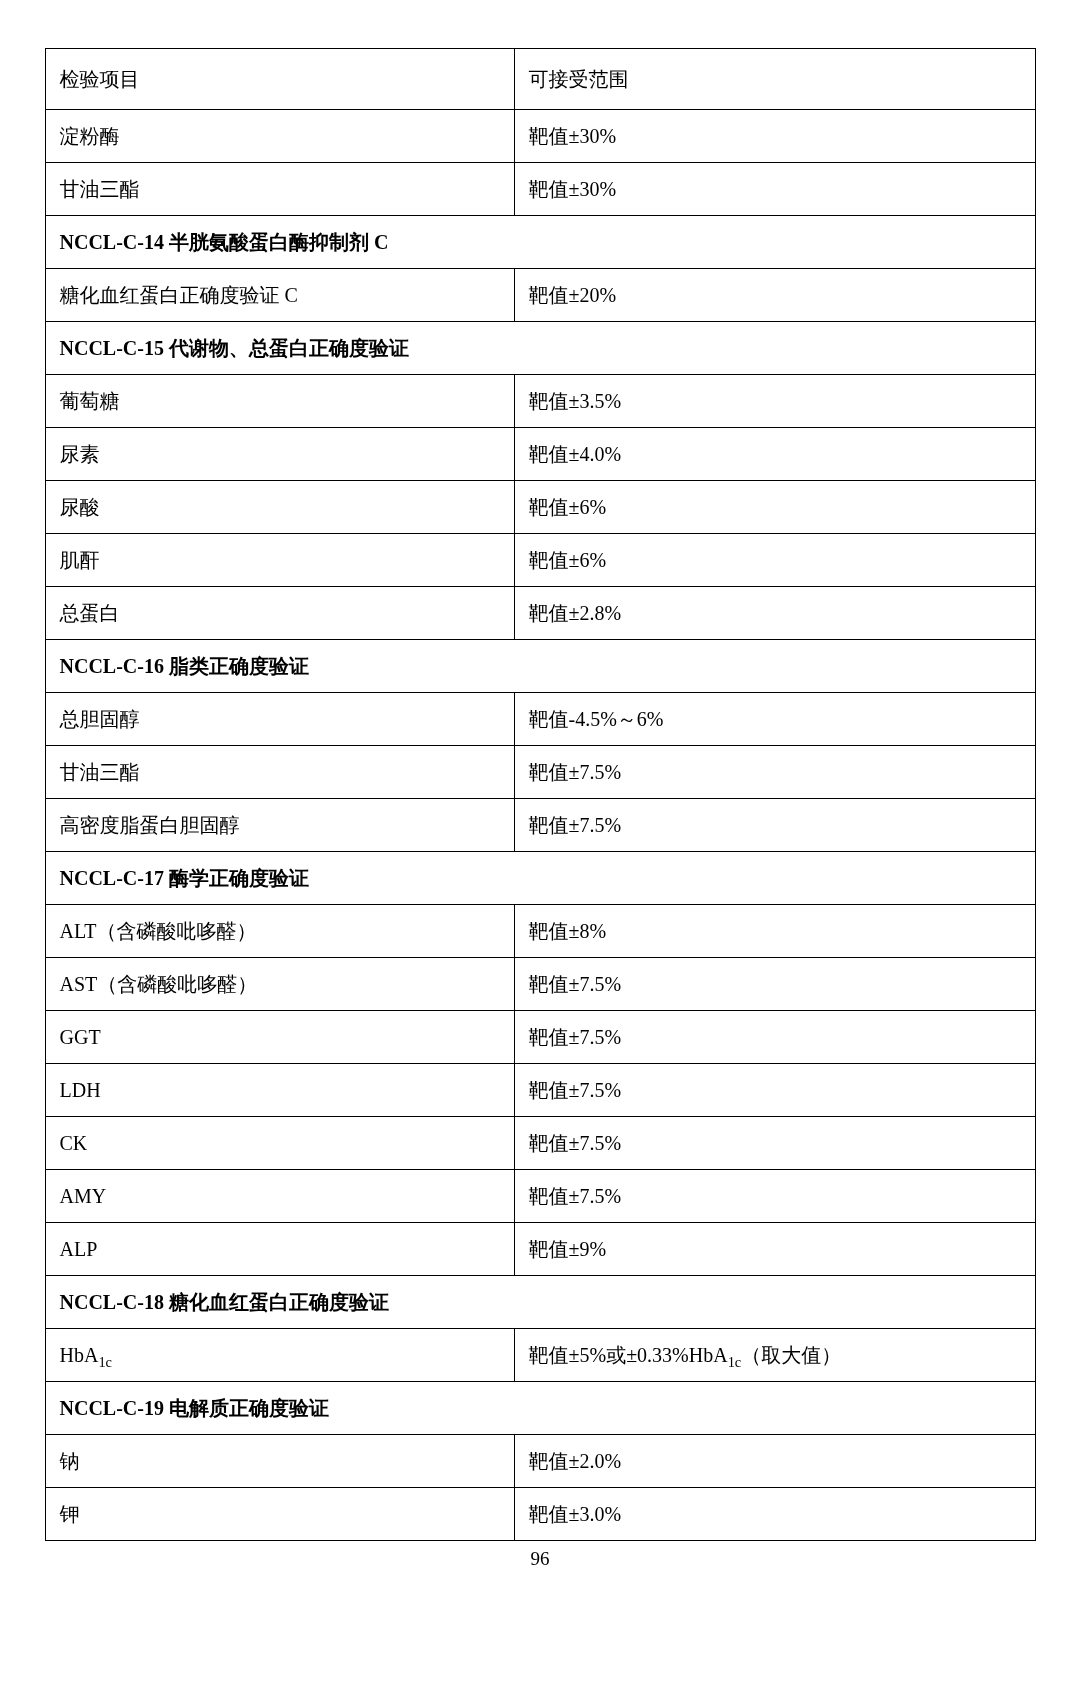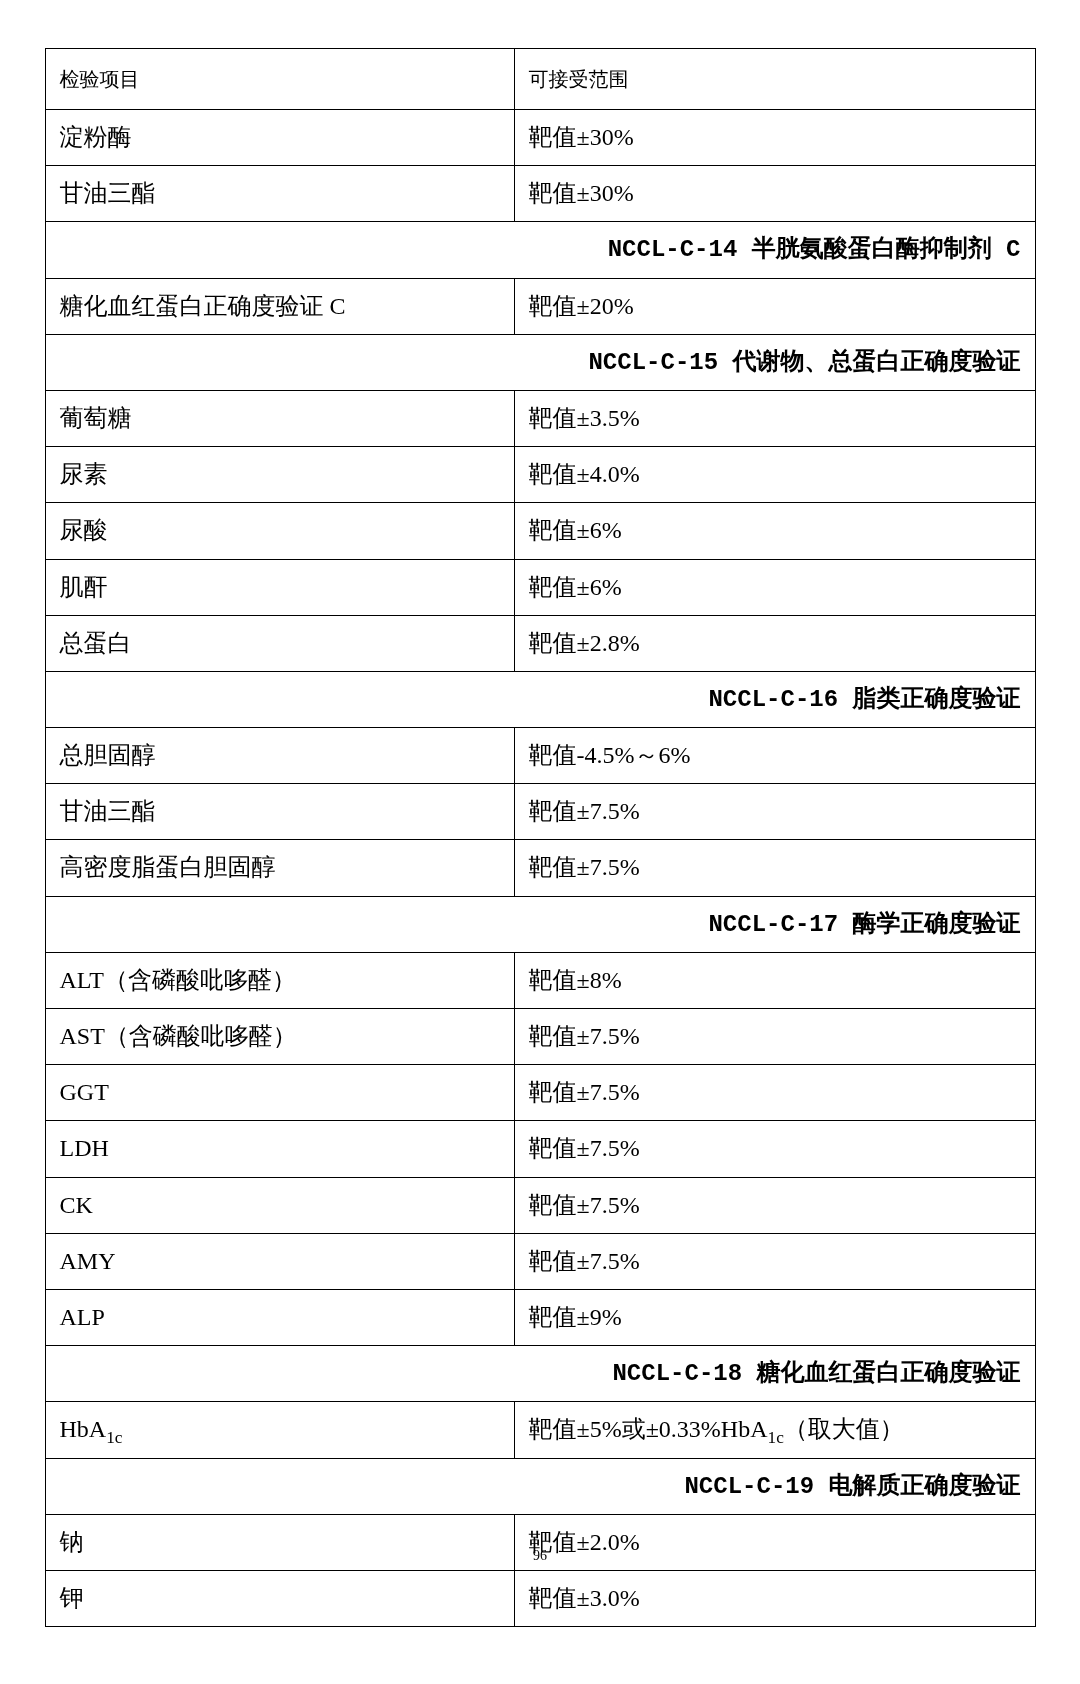--- a/index.html
+++ b/index.html
@@ -25,49 +25,48 @@
   }
   table.doc-table {
     width: 932px;
     margin: 16px auto;
     border-collapse: collapse;
     table-layout: fixed;
   }
   table.doc-table td {
     border: 1px solid #000000;
     padding: 12px 14px 12px 14px;
-    font-size: 24px;
+    font-size: 20px;
     line-height: 1.3;
     vertical-align: middle;
     height: 28px;
   }
   td.col-item { width: 440px; }
   td.col-range { width: 492px; font-family: Liberation Serif, serif; }
   tr.section-row td {
     font-weight: bold;
-    font-family: Liberation Mono, monospace;
-    text-align: right;
+    font-family: Liberation Serif, serif;
   }
   tr.header-row td {
     font-size: 20px;
     padding-top: 16px;
     padding-bottom: 16px;
   }
   .sub {
     font-size: 0.72em;
     vertical-align: sub;
     line-height: 0;
   }
   .page-number {
     position: absolute;
     left: 0;
     top: 1548px;
     width: 1080px;
     text-align: center;
-    font-size: 14px;
+    font-size: 19px;
     font-family: "Liberation Serif", "DejaVu Serif", serif;
   }
 </style>
 </head>
 <body>
 
 <div class="page">
   <table class="doc-table">
     <tbody>
       <tr class="header-row">

